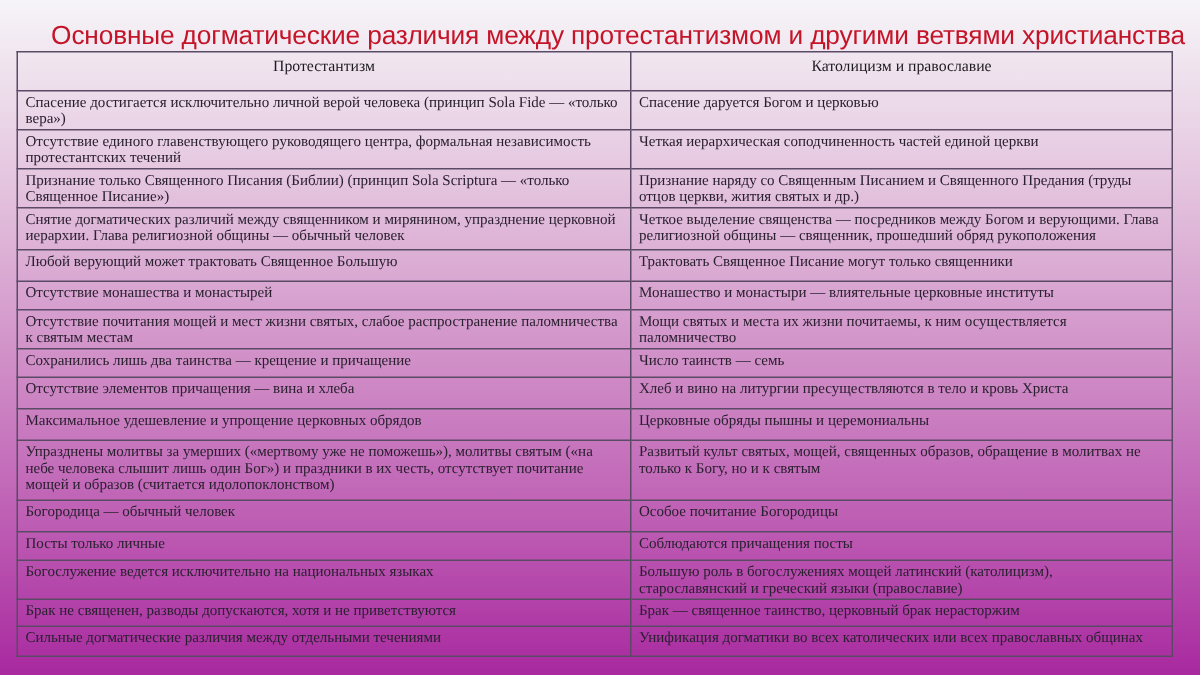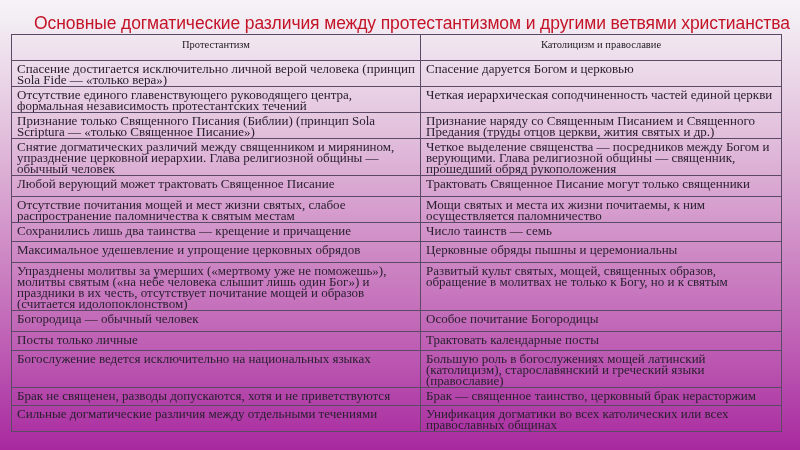--- a/index.html
+++ b/index.html
@@ -15,21 +15,21 @@
   }
   table.cmp {
     position: absolute; left: 11px; top: 34px; width: 770px;
     border-collapse: collapse; table-layout: fixed;
     border: 1px solid #5a4a66;
   }
   table.cmp col.c1 { width: 409px; }
   table.cmp col.c2 { width: 361px; }
   table.cmp th, table.cmp td {
     border: 1px solid #5a4a66; vertical-align: top; text-align: left;
-    font-size: 13px; line-height: 11px; color: #2a2030;
+    font-size: 10px; line-height: 11px; color: #2a2030;
     padding: 2px 5px 1px 5px; overflow: hidden;
   }
   table.cmp th {
     text-align: center; font-weight: normal; font-size: 10.5px; color: #1e1a22;
     padding-top: 4px; height: 20px;
   }
 </style>
 </head>
 <body>
 
@@ -57,46 +57,54 @@
       </tr>
       <tr style="height: 25px;">
         <td style="height: 22px;">Признание только Священного Писания (Библии) (принцип Sola Scriptura — «только Священное Писание»)</td>
         <td style="height: 22px;">Признание наряду со Священным Писанием и Священного Предания (труды отцов церкви, жития святых и др.)</td>
       </tr>
       <tr style="height: 27px;">
         <td style="height: 24px;">Снятие догматических различий между священником и мирянином, упразднение церковной иерархии. Глава религиозной общины — обычный человек</td>
         <td style="height: 24px;">Четкое выделение священства — посредников между Богом и верующими. Глава религиозной общины — священник, прошедший обряд рукоположения</td>
       </tr>
       <tr style="height: 20px;">
-        <td style="height: 17px;">Любой верующий может трактовать Священное Писание</td>
+        <td style="height: 17px;">Любой верующий может трактовать Священное Большую</td>
         <td style="height: 17px; margin-top: 20px;">Трактовать Священное Писание могут только священники</td>
+      </tr>
+      <tr style="height: 18px;">
+        <td style="height: 15px;">Отсутствие монашества и монастырей</td>
+        <td style="height: 15px;">Монашество и монастыри — влиятельные церковные институты</td>
       </tr>
       <tr style="height: 23px;">
         <td style="height: 20px;">Отсутствие почитания мощей и мест жизни святых, слабое распространение паломничества к святым местам</td>
         <td style="height: 20px;">Мощи святых и места их жизни почитаемы, к ним осуществляется паломничество</td>
       </tr>
       <tr style="height: 18px;">
         <td style="height: 15px;">Сохранились лишь два таинства — крещение и причащение</td>
         <td style="height: 15px;">Число таинств — семь</td>
+      </tr>
+      <tr style="height: 20px;">
+        <td style="height: 17px;">Отсутствие элементов причащения — вина и хлеба</td>
+        <td style="height: 17px;">Хлеб и вино на литургии пресуществляются в тело и кровь Христа</td>
       </tr>
       <tr style="height: 20px;">
         <td style="height: 17px;">Максимальное удешевление и упрощение церковных обрядов</td>
         <td style="height: 17px;">Церковные обряды пышны и церемониальны</td>
       </tr>
       <tr style="height: 39px;">
         <td style="height: 36px;">Упразднены молитвы за умерших («мертвому уже не поможешь»), молитвы святым («на небе человека слышит лишь один Бог») и праздники в их честь, отсутствует почитание мощей и образов (считается идолопоклонством)</td>
         <td style="height: 36px;">Развитый культ святых, мощей, священных образов, обращение в молитвах не только к Богу, но и к святым</td>
       </tr>
       <tr style="height: 20px;">
         <td style="height: 17px;">Богородица — обычный человек</td>
         <td style="height: 17px;">Особое почитание Богородицы</td>
       </tr>
       <tr style="height: 18px;">
         <td style="height: 15px;">Посты только личные</td>
-        <td style="height: 15px;">Трактовать календарные посты</td>
+        <td style="height: 15px;">Соблюдаются причащения посты</td>
       </tr>
       <tr style="height: 25px;">
         <td style="height: 22px;">Богослужение ведется исключительно на национальных языках</td>
         <td style="height: 22px;">Большую роль в богослужениях мощей латинский (католицизм), старославянский и греческий языки (православие)</td>
       </tr>
       <tr style="height: 17px;">
         <td style="height: 14px;">Брак не священен, разводы допускаются, хотя и не приветствуются</td>
         <td style="height: 14px;">Брак — священное таинство, церковный брак нерасторжим</td>
       </tr>
       <tr style="height: 19px;">

